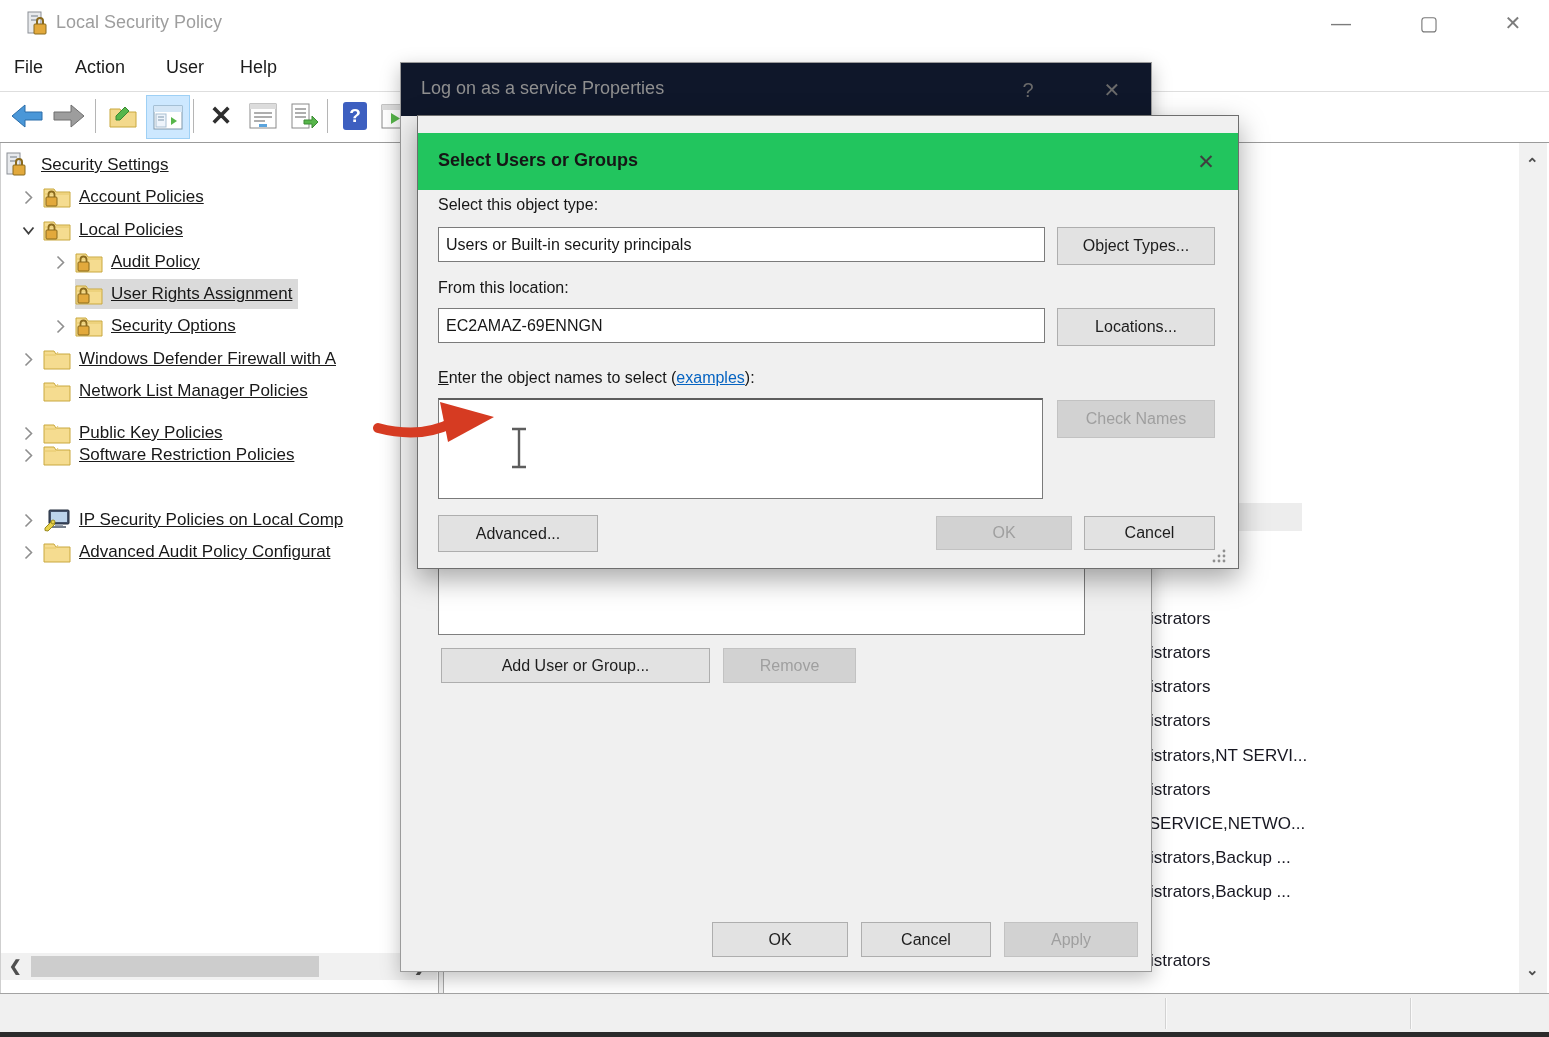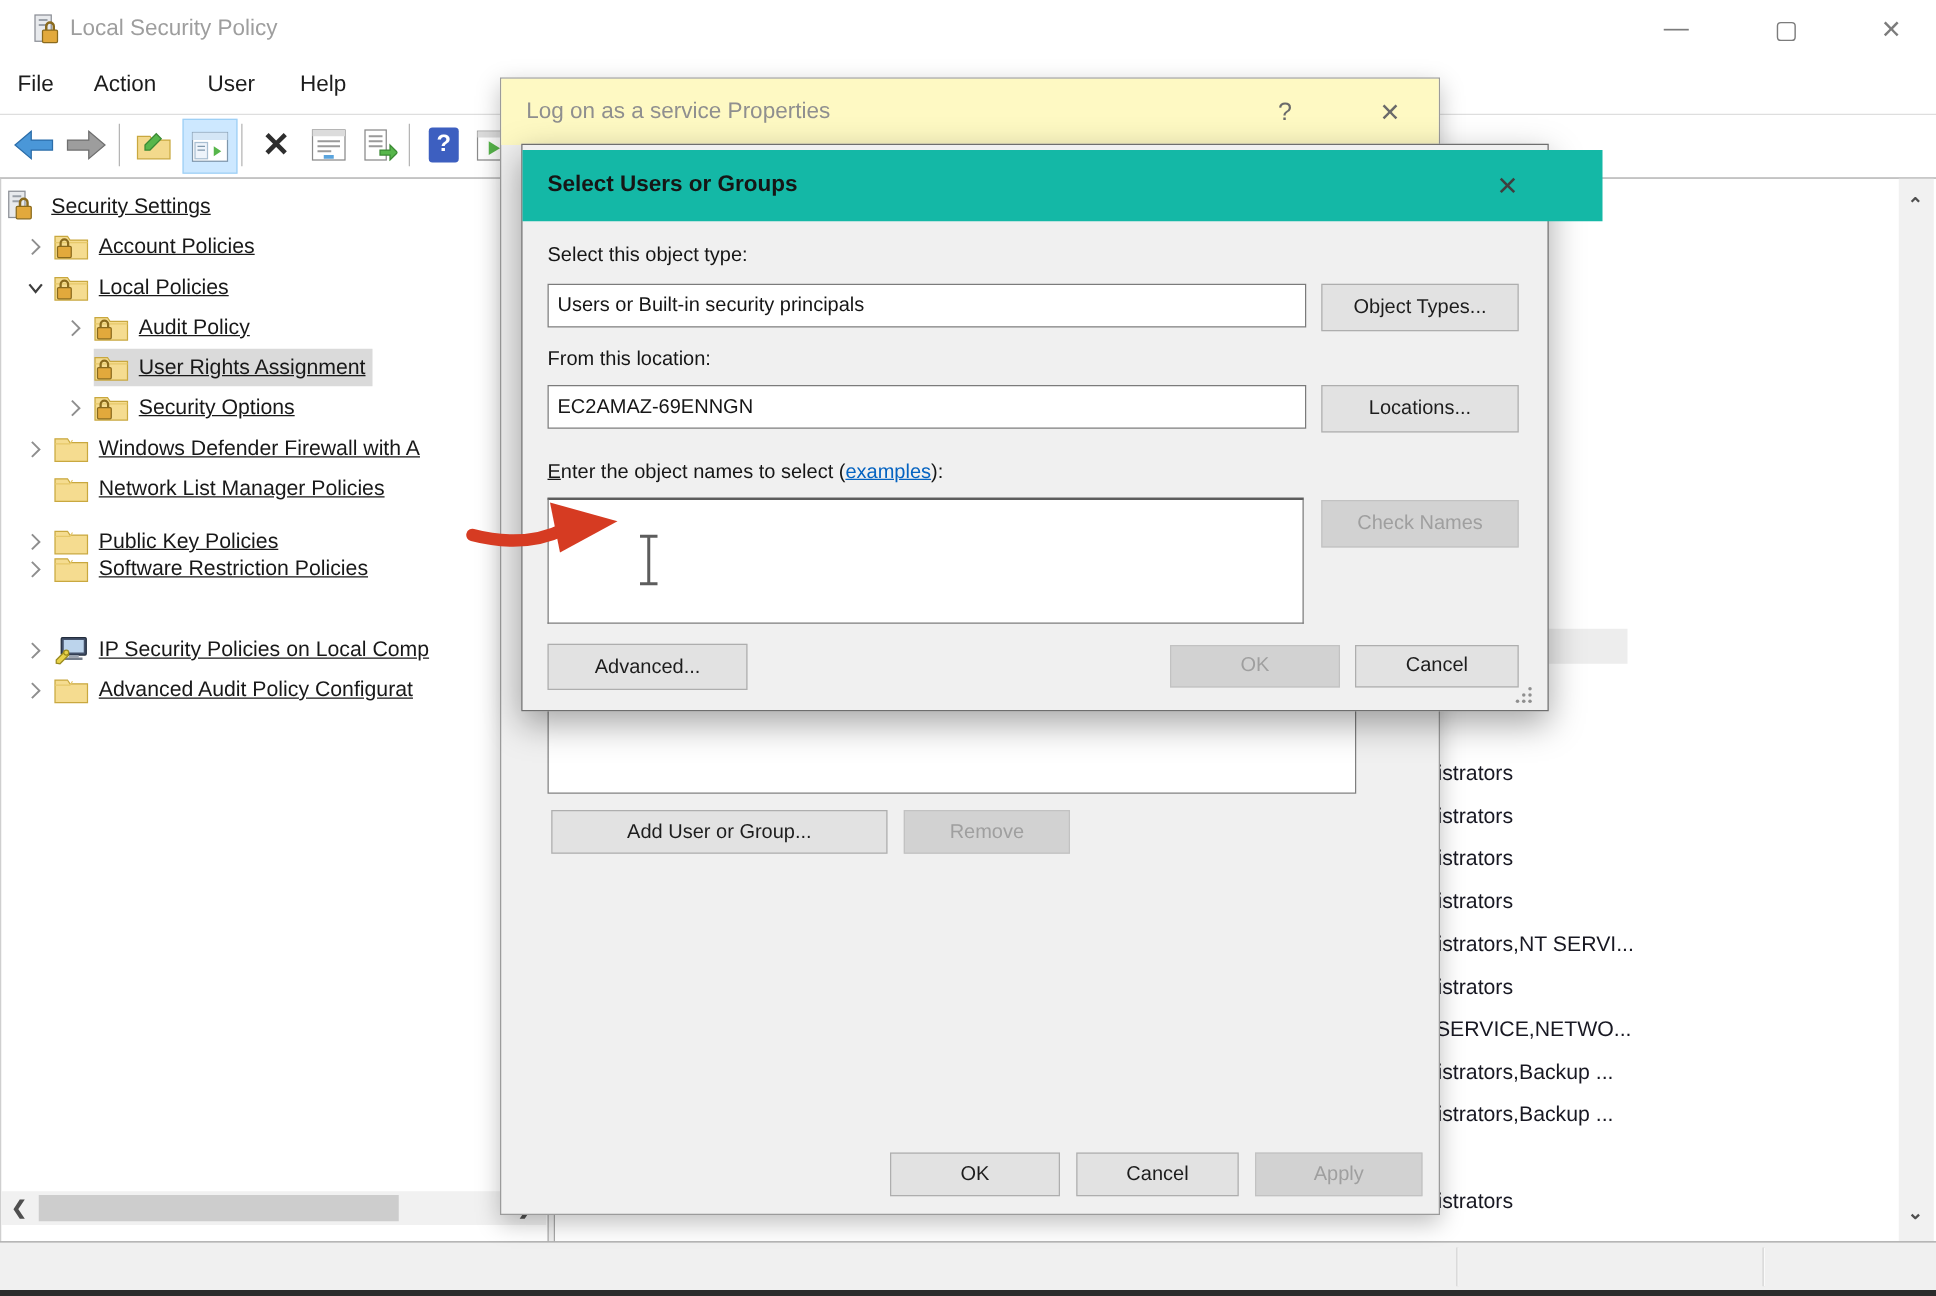--- a/index.html
+++ b/index.html
@@ -40,27 +40,27 @@
   #hthumb{position:absolute;left:30px;top:3px;width:288px;height:21px;background:#cdcdcd;}
   #vscroll{position:absolute;left:1075px;top:0;width:28px;height:851px;background:#f1f1f1;}
   
   #statusbar{position:absolute;left:0;top:993px;width:1549px;height:39px;background:#f0f0f0;border-top:1px solid #a3a3a3;}
   .status-sep{position:absolute;top:4px;width:1px;height:31px;background:#d2d2d2;border-right:1px solid #fafafa;}
   #bottom-strip{position:absolute;left:0;top:1032px;width:1549px;height:5px;background:#2b2b2b;}
   
   .dialog{position:absolute;background:#f0f0f0;}
   #props-dialog{left:400px;top:62px;width:750px;height:908px;border:1px solid #9b9b9b;
                 box-shadow:0 6px 18px rgba(0,0,0,.25);z-index:10;}
-  #props-title{position:absolute;left:0;top:0;width:100%;height:53px;background:#fef9c3;}
+  #props-title{position:absolute;left:0;top:0;width:100%;height:53px;background:#0f172a;}
   #props-title-text{position:absolute;left:20px;top:15px;font-size:18px;color:#8f8f8f;}
   .dlg-cap-btn{position:absolute;top:10px;width:38px;height:34px;display:flex;align-items:center;justify-content:center;
                color:#6a6a6a;font-size:20px;}
   #select-dialog{left:417px;top:115px;width:820px;height:452px;border:1px solid #6e6e6e;
                  box-shadow:0 10px 26px rgba(0,0,0,.35);z-index:20;}
-  #select-title{position:absolute;left:0;top:4px;width:100%;height:57px;background:#14b8a6;padding-left:44px;}
+  #select-title{position:absolute;left:0;top:17px;width:100%;height:57px;background:#22c55e;}
   #select-title-text{position:absolute;left:20px;top:17px;font-size:18px;font-weight:600;color:#161616;}
   #select-close{position:absolute;left:768px;top:12px;width:40px;height:34px;display:flex;align-items:center;
                 justify-content:center;color:#3f3f3f;font-size:21px;}
   .dlg-label{position:absolute;font-size:16px;color:#161616;white-space:nowrap;}
   .field{position:absolute;background:#fff;border:1px solid #7b7b7b;display:flex;align-items:center;
          padding:0 7px;font-size:16px;color:#161616;}
   .btn{position:absolute;background:#e2e2e2;border:1px solid #aeaeae;display:flex;align-items:center;
        justify-content:center;font-size:16px;color:#1d1d1d;}
   .btn.disabled{background:#d2d2d2;border-color:#c2c2c2;color:#9f9f9f;}
   #names-area{position:absolute;left:20px;top:282px;width:591px;height:94px;background:#fff;

